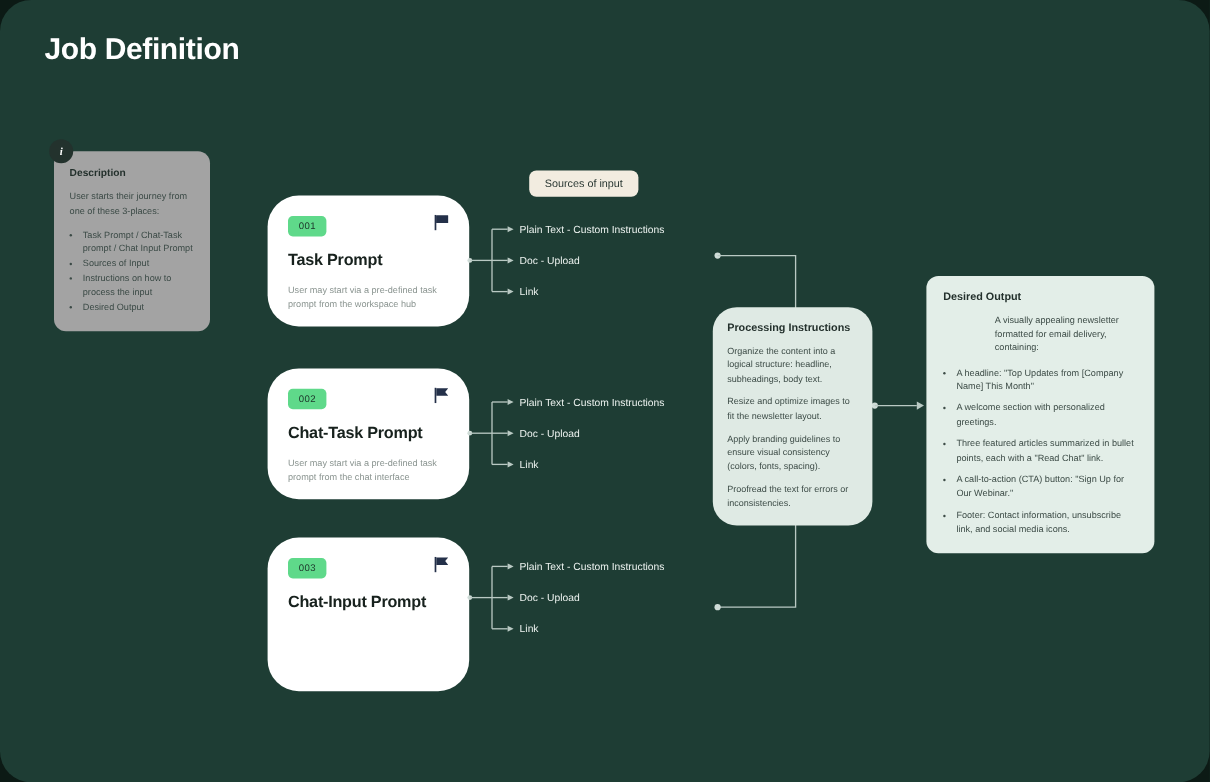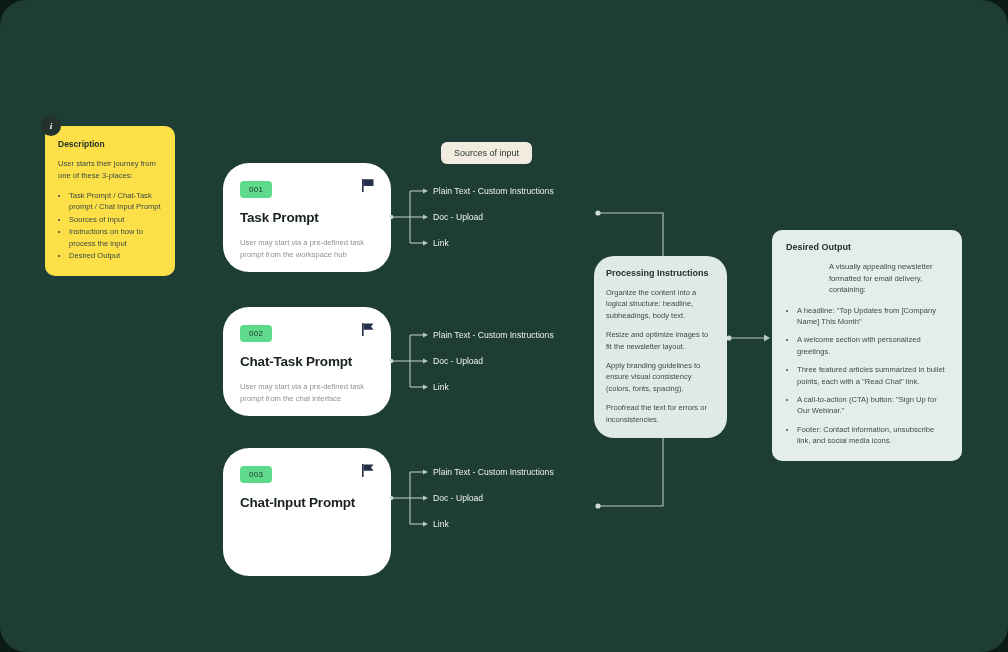--- a/index.html
+++ b/index.html
@@ -28,21 +28,21 @@
     font-weight: bold;
     color: #ffffff;
     letter-spacing: -0.3px;
   }
 
   
   #description-card {
     position: absolute;
     left: 45px; top: 126px;
     width: 130px;
-    background: #fde047;
+    background: #a3a3a3;
     border-radius: 10px 10px 10px 10px;
     padding: 13px 12px 14px 13px;
   }
   #description-card .title {
     font-size: 8.5px;
     font-weight: bold;
     color: #23302c;
     margin-bottom: 9px;
   }
   #description-card .body {
@@ -216,20 +216,21 @@
     left: 0; top: 0;
     width: 1008px; height: 652px;
     pointer-events: none;
   }
 </style>
 </head>
 <body>
 
 <div id="canvas">
 
+  <div id="page-title">Job Definition</div>
 
   <svg id="connectors">
 
     <circle cx="598" cy="213" r="2.6" fill="#cfdcd7"></circle>
     <path d="M 598 213 L 663 213 L 663 258" stroke="#b9c9c3" stroke-width="1.1" fill="none"></path>
 
     <path d="M 663 424 L 663 506 L 600 506" stroke="#b9c9c3" stroke-width="1.1" fill="none"></path>
     <circle cx="598" cy="506" r="2.6" fill="#cfdcd7"></circle>
 
     <circle cx="729" cy="338" r="2.6" fill="#cfdcd7"></circle>

